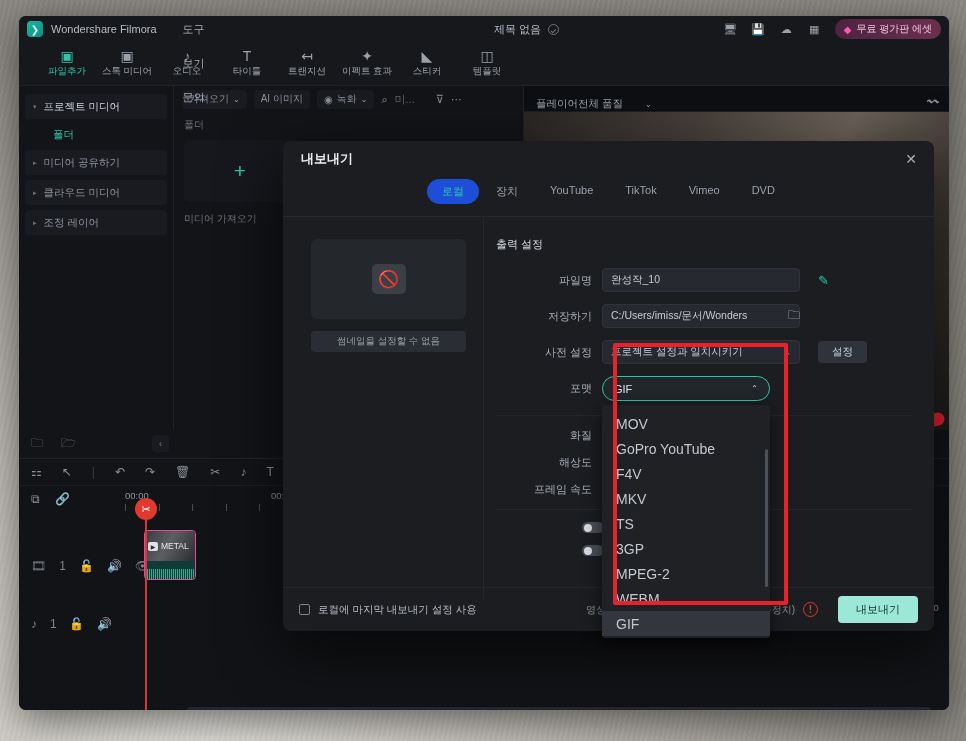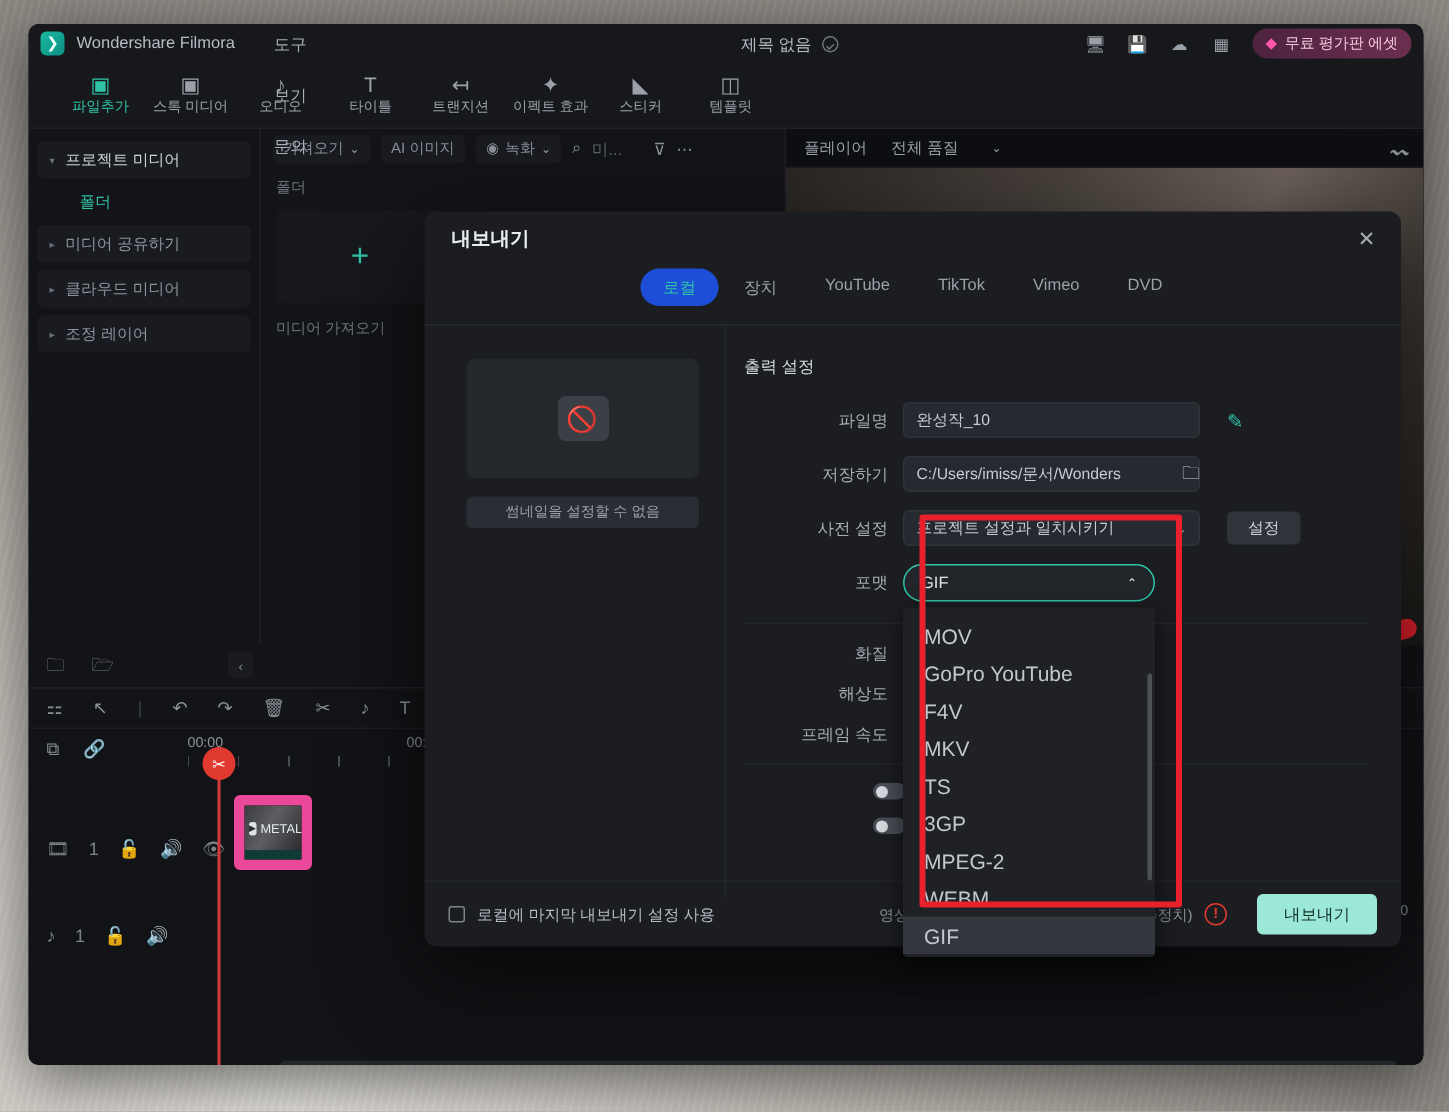--- a/index.html
+++ b/index.html
@@ -105,21 +105,21 @@
   }
   .mid-sub{ padding:6px 10px; color:#6e747c; font-size:10px; }
   .media-box{
     margin:2px 10px; width:112px;height:62px;border-radius:5px;background:#16181d;
     display:flex;align-items:center;justify-content:center;color:#2fc4a8;font-size:21px;font-weight:300;
   }
   .media-cap{ padding:8px 10px;color:#6e747c;font-size:10px; }
 
   .right-pane{ flex:1; background:#0e0f12; position:relative; }
   .player-bar{
-    height:26px;display:flex;align-items:center;gap:16px;padding:0 12px;color:#9aa1a9;font-size:10.5px;
+    height:26px;display:flex;align-items:flex-end;padding:0 12px;color:#9aa1a9;font-size:10.5px;
     border-bottom:1px solid #1a1c21;
   }
   .sel-mini{ display:flex;align-items:center;gap:22px; }
   .player-canvas{ position:absolute;inset:26px 0 0 0; overflow:hidden; }
   .player-canvas .vid{
     position:absolute;inset:0;
     background:linear-gradient(120deg,#2a2622 0%,#4a4038 30%,#6f6055 55%,#3a332c 80%,#1c1a17 100%);
     filter:saturate(.7);
   }
   .waveicon{ position:absolute;right:10px;top:5px;color:#8b9199;font-size:12px; }
@@ -140,22 +140,22 @@
     height:26px;display:flex;align-items:center;gap:16px;padding:0 12px;color:#8b9199;font-size:12px;
     position:relative;
   }
   .ruler{ position:absolute;left:106px;top:4px;right:0;height:22px;color:#8d939b;font-size:9.5px; }
   .rt{ position:absolute;top:0; }
   .ticks{ position:absolute;left:0;right:0;top:14px;height:7px;
     background-image:repeating-linear-gradient(90deg,#464c54 0 1px,transparent 1px 33.5px); }
   .track-row{ height:52px;display:flex;align-items:center;gap:14px;padding:0 12px;color:#7d838b;font-size:10px; }
   .tr-icons{ display:flex;align-items:center;gap:13px;width:94px;font-size:12px; }
   .clip{
-    position:absolute;left:137px;top:44px;width:52px;height:50px;border-radius:4px;overflow:hidden;
-    border:7px solid #ec4899;
+    position:absolute;left:125px;top:44px;width:52px;height:50px;border-radius:4px;overflow:hidden;
+    border:1px solid #ec4899;
   }
   .clip .thumb{ height:30px;background:linear-gradient(120deg,#3a3b3f,#5d5e62 45%,#2b2c30);
     display:flex;align-items:center;gap:3px;padding-left:3px;color:#e4e7ea;font-size:8.5px;}
   .play-sq{ width:10px;height:9px;border-radius:2px;background:#dfe3e7;color:#2a2b2e;
     display:flex;align-items:center;justify-content:center;font-size:6px;}
   .clip .wave{ height:19px;background:#0f3b36;position:relative; }
   .clip .wave:after{
     content:"";position:absolute;left:0;right:0;bottom:0;height:11px;
     background:repeating-linear-gradient(90deg,#2fc4a8 0 1px,transparent 1px 2px);opacity:.85;
   }

